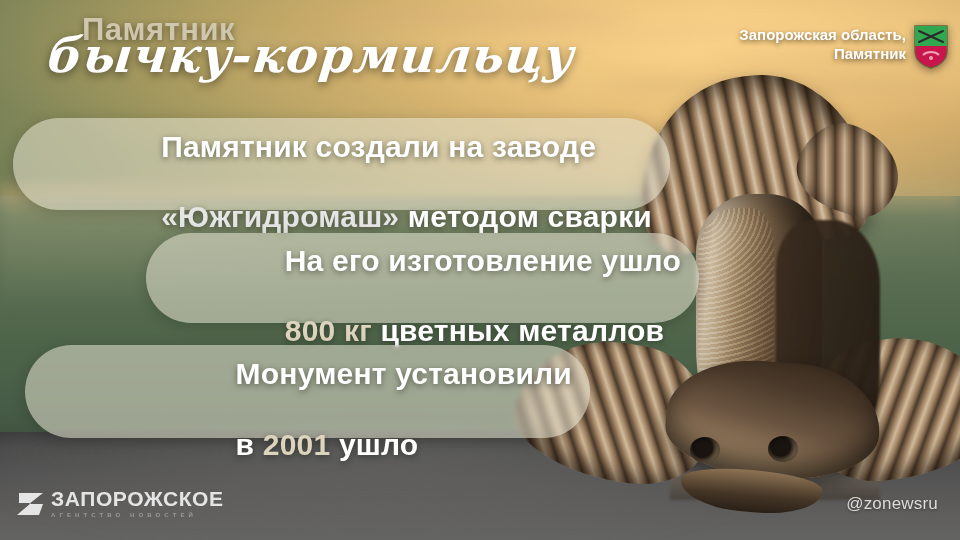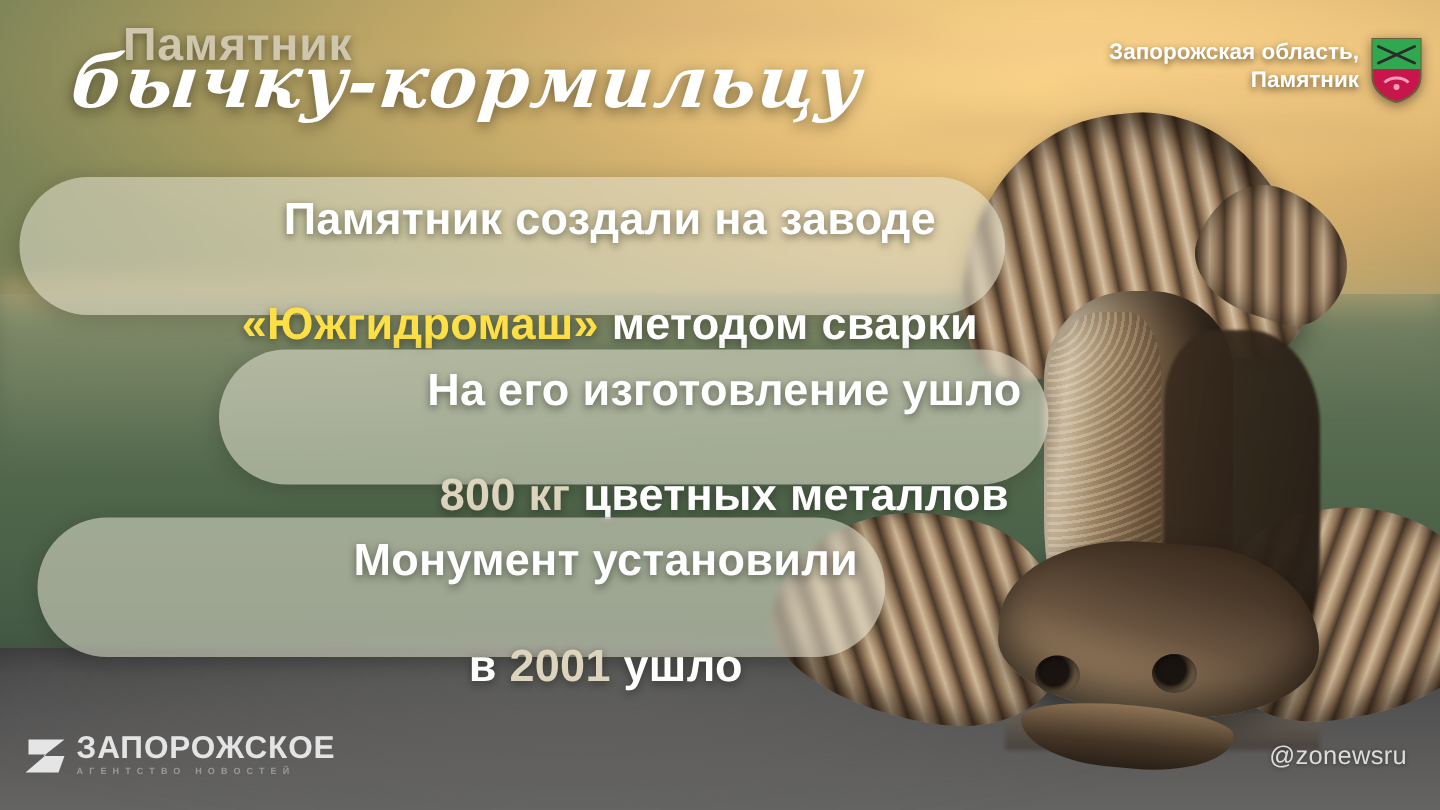--- a/index.html
+++ b/index.html
@@ -249,31 +249,31 @@
     align-items: center;
     justify-content: flex-end;
     border-radius: 999px;
     background: rgba(226,224,206,.56);
     backdrop-filter: blur(2px);
     box-shadow: 0 3px 14px rgba(20,24,16,.22);
     padding-right: 18px;
     box-sizing: border-box;
   }
   .bubble-text {
-    text-align: center;
+    text-align: left;
     color: #ffffff;
     font-weight: 700;
     font-size: 30px;
     line-height: 1.18;
     letter-spacing: .2px;
     text-shadow: 0 2px 6px rgba(30,34,24,.55);
     white-space: pre-line;
   }
   .hl { color: #ddd4bd; }
-  .q  { color: #fde047; }
+  .q  { color: #e5e5e5; }
 
   #bubble-1 { left: 13px;  top: 118px; width: 657px; height: 92px; }
   #bubble-2 { left: 146px; top: 233px; width: 553px; height: 90px; }
   #bubble-3 { left: 25px;  top: 345px; width: 565px; height: 93px; }
 
   
   .logo {
     position: absolute;
     left: 16px; bottom: 22px;
     display: flex;

